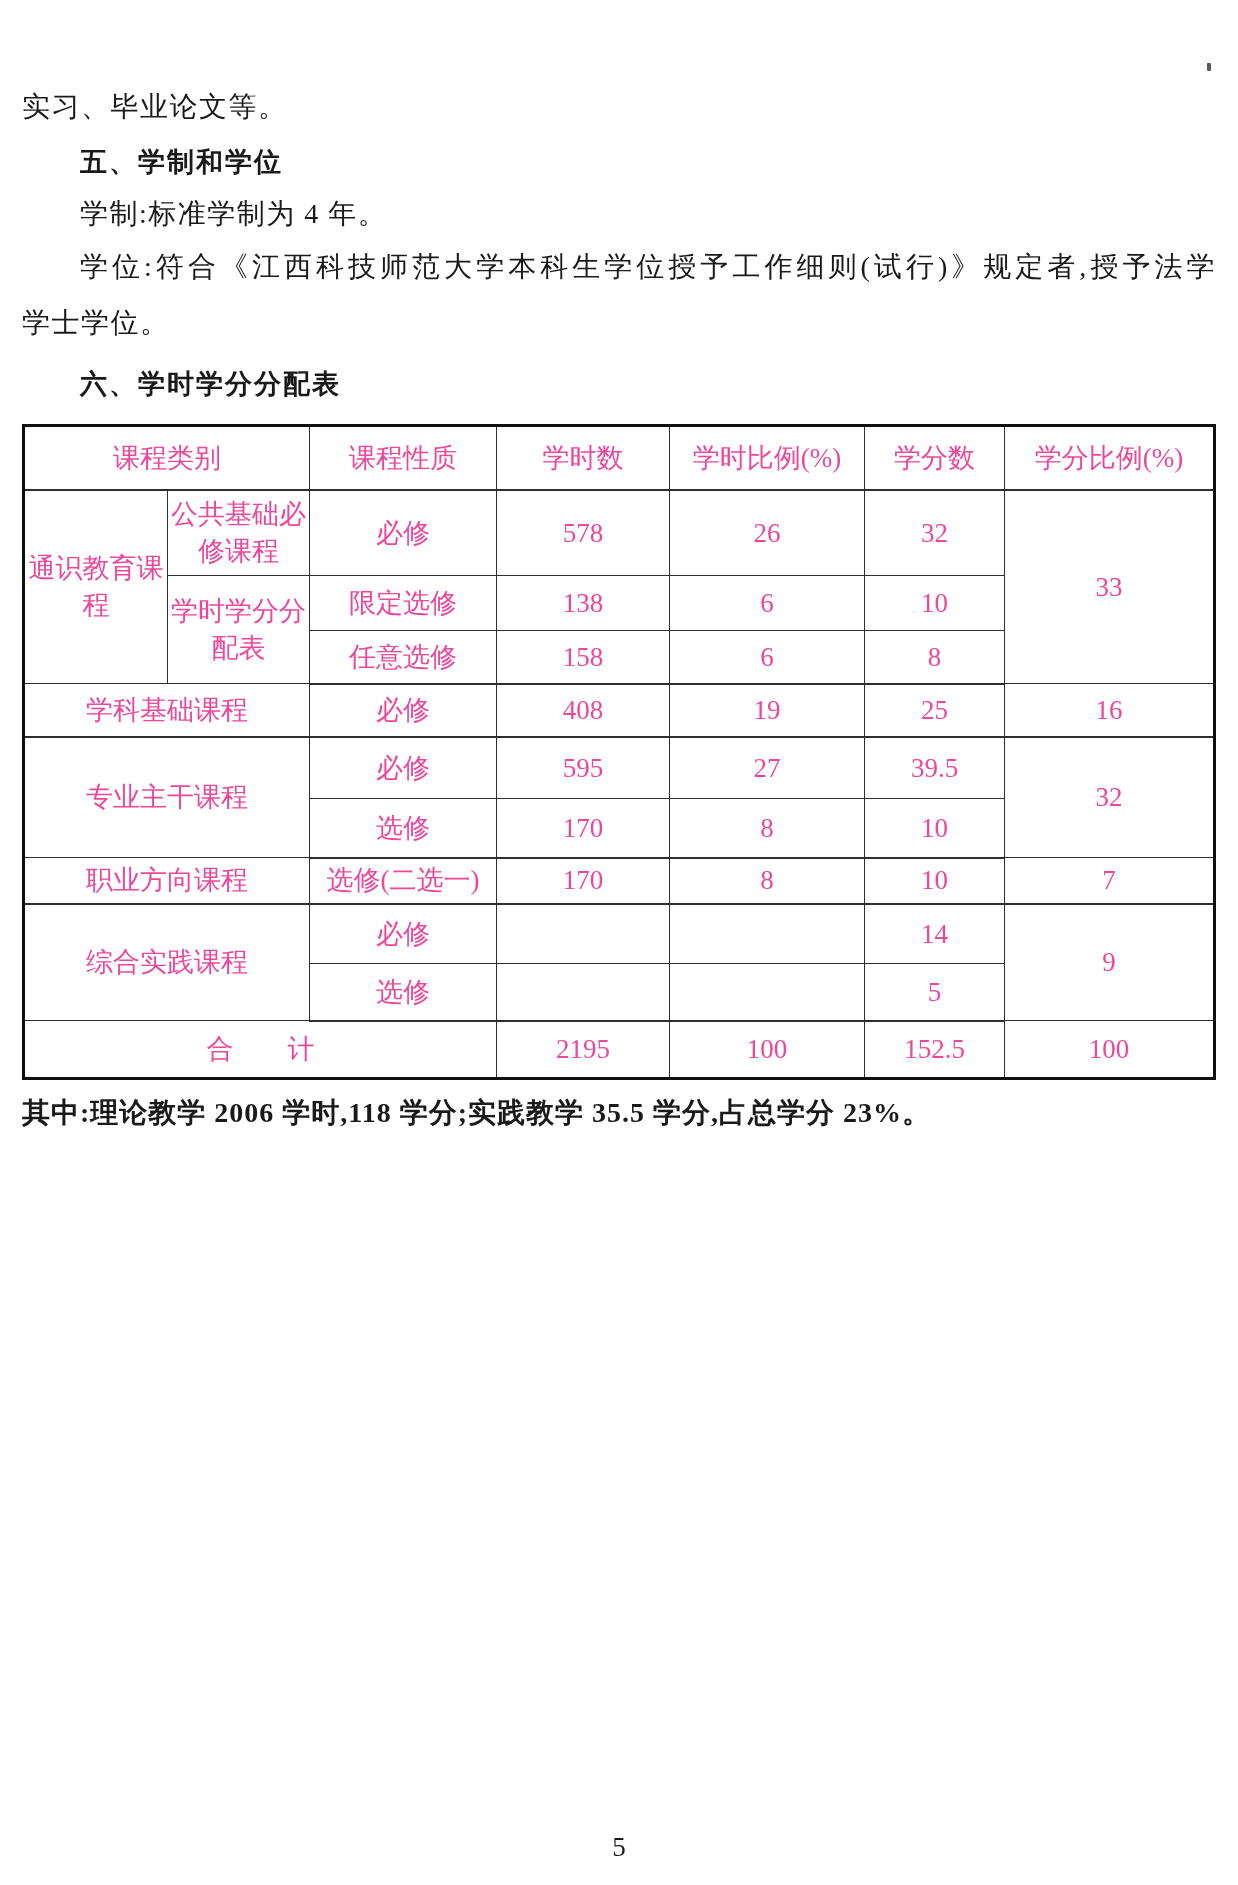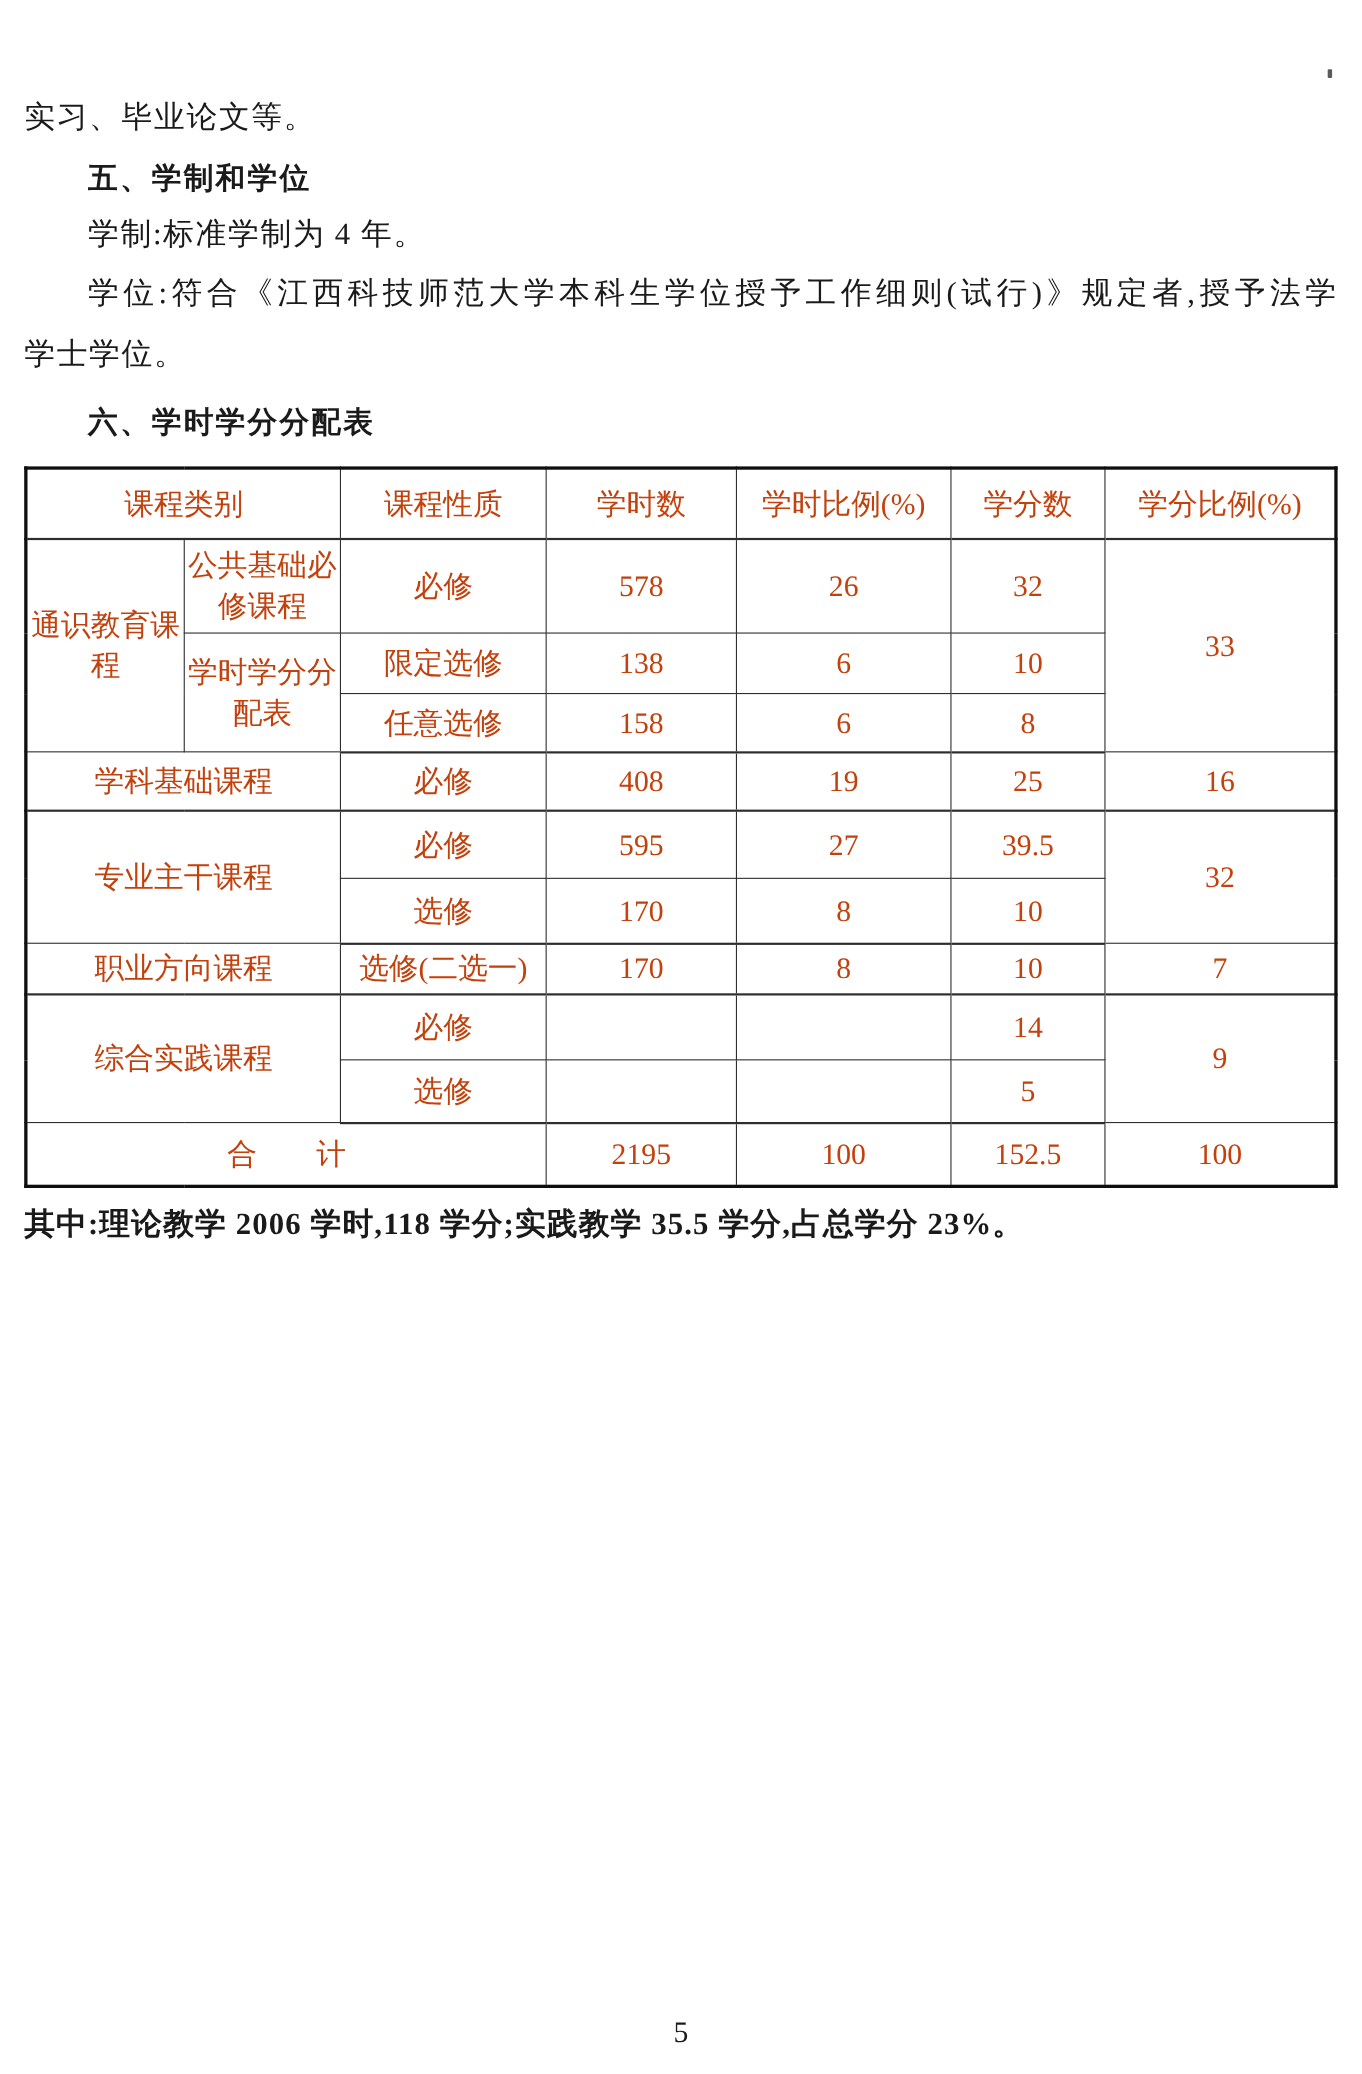--- a/index.html
+++ b/index.html
@@ -22,21 +22,21 @@
   .doc-table{
     position:absolute;left:22px;top:424px;
     border-collapse:collapse;table-layout:fixed;
     border:3px solid #0f0f0f;
     font-size:27px;
   }
   .doc-table th,.doc-table td{
     border:1px solid #2e2e2e;
     text-align:center;vertical-align:middle;
     padding:2px 3px;line-height:1.35;
-    font-weight:normal;color:#c2410c;
+    font-weight:normal;color:#ec4899;
     overflow:hidden;
   }
   tr.thick th,tr.thick td{border-bottom-width:2px;}
   .rh-head{height:64px;}
   .rh-0{height:86px;}
   .rh-1{height:55px;}
   .rh-2{height:53px;}
   .rh-3{height:53px;}
   .rh-4{height:62px;}
   .rh-5{height:59px;}

